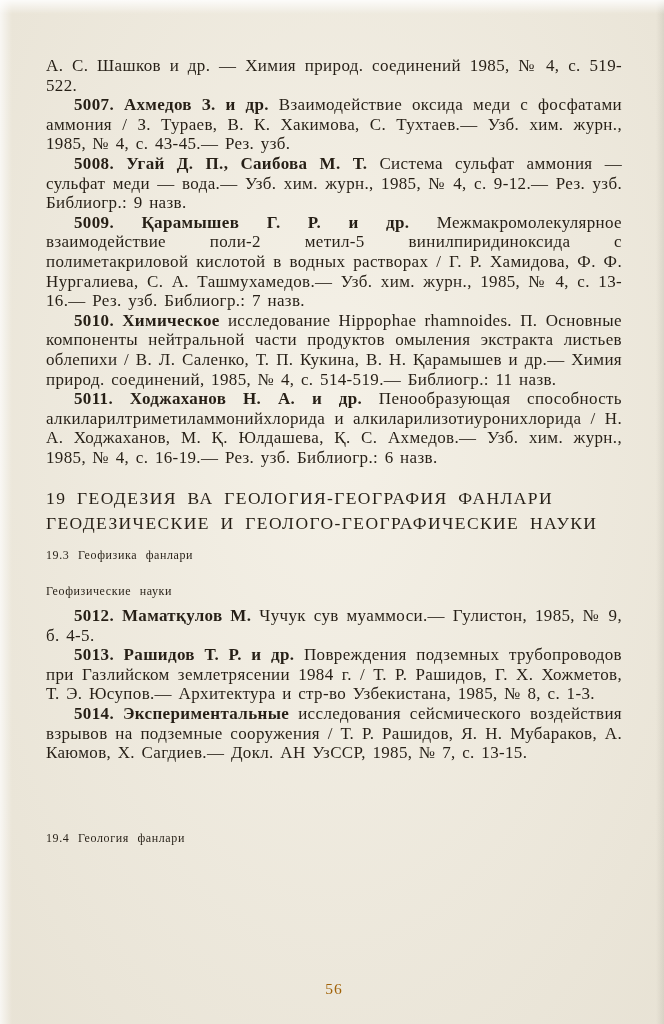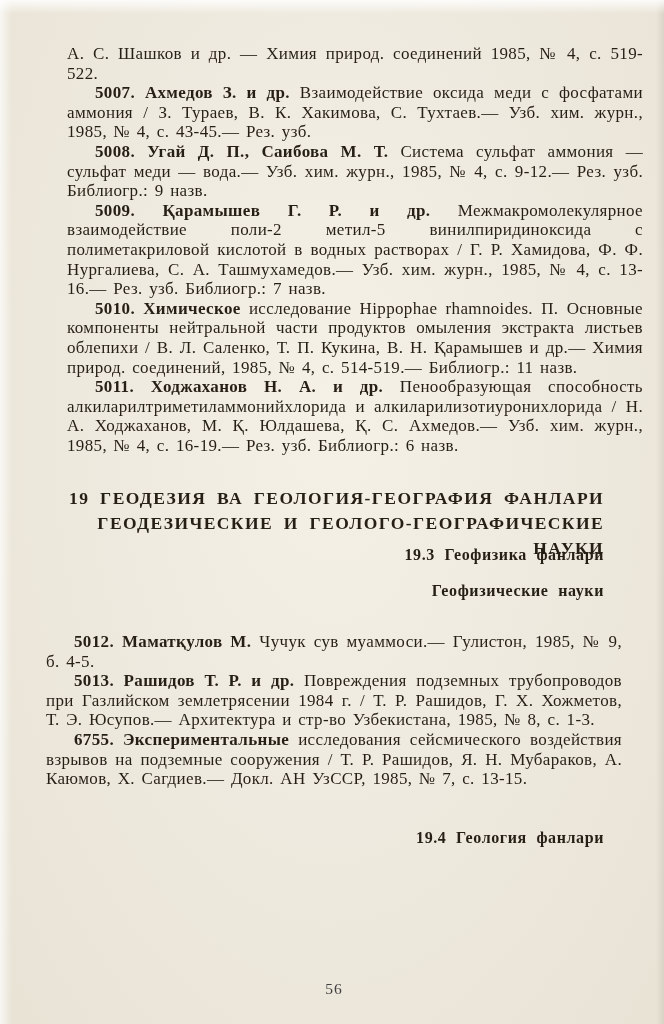--- a/index.html
+++ b/index.html
@@ -24,43 +24,43 @@
   .flow{
     position:absolute;left:46px;width:576px;
     font-size:17px;line-height:19.6px;
     letter-spacing:.35px;word-spacing:2px;
     text-align:justify;
   }
   .flow p{margin:0;text-indent:28px;}
   .flow p.cont{text-indent:0;}
   .b{font-weight:700;}
   .center{
-    position:absolute;left:28px;width:576px;text-align:right;
-    font-weight:700;
+    position:absolute;left:46px;width:576px;text-align:left;
+    font-weight:400;
   }
   .h-main{
     font-size:17.5px;line-height:25px;
     letter-spacing:1.4px;word-spacing:5px;
   }
   .h-sub{
-    font-size:16px;line-height:20px;
+    font-size:12px;line-height:20px;
     letter-spacing:.6px;word-spacing:5px;
   }
   .pageno{
     position:absolute;left:46px;width:576px;top:980px;
     text-align:center;font-size:15.5px;letter-spacing:1px;
-    color:#404040;
+    color:#a16207;
   }
 </style>
 </head>
 <body>
 
 <div class="page">
 
-  <div class="flow" style="top:44px;margin-left:21px;">
+  <div class="flow" style="top:56px;">
     <p class="cont"><span>А. С. Шашков и др. — Химия природ. соединений  1985, № 4, с. 519-522.</span></p>
 
     <p><span class="b">5007.</span> <span class="b">Ахмедов З. и др.</span> <span>Взаимодействие оксида меди с фосфатами аммония / З. Тураев, В. К. Хакимова, С. Тухтаев.— Узб. хим. журн., 1985, № 4, с. 43-45.— Рез. узб.</span></p>
 
     <p><span class="b">5008.</span> <span class="b">Угай Д. П., Саибова М. Т.</span> <span>Система сульфат аммония — сульфат меди — вода.— Узб. хим. журн., 1985, № 4, с. 9-12.— Рез. узб. Библиогр.: 9 назв.</span></p>
 
     <p><span class="b">5009.</span> <span class="b">Қарамышев Г. Р. и др.</span> <span>Межмакромолекулярное взаимодействие поли-2 метил-5 винилпиридиноксида с полиметакриловой кислотой в водных растворах / Г. Р. Хамидова, Ф. Ф. Нургалиева, С. А. Ташмухамедов.— Узб. хим. журн., 1985, № 4, с. 13-16.— Рез. узб. Библиогр.: 7 назв.</span></p>
 
     <p><span class="b">5010.</span> <span class="b">Химическое</span> <span>исследование Hippophae rhamnoides. П. Основные компоненты нейтральной части продуктов омыления экстракта листьев облепихи / В. Л. Саленко, Т. П. Кукина, В. Н. Қарамышев и др.— Химия природ. соединений, 1985, № 4, с. 514-519.— Библиогр.: 11 назв.</span></p>
 
@@ -68,26 +68,26 @@
   </div>
 
   <div class="center h-main" style="top:486px;">
     <div>19 ГЕОДЕЗИЯ ВА ГЕОЛОГИЯ-ГЕОГРАФИЯ ФАНЛАРИ</div>
     <div>ГЕОДЕЗИЧЕСКИЕ И ГЕОЛОГО-ГЕОГРАФИЧЕСКИЕ НАУКИ</div>
   </div>
 
   <div class="center h-sub" style="top:545px;">19.3 Геофизика фанлари</div>
   <div class="center h-sub" style="top:573px;margin-top:8px;">Геофизические науки</div>
 
-  <div class="flow" style="top:632px;">
+  <div class="flow" style="top:606px;">
     <p><span class="b">5012.</span> <span class="b">Маматқулов М.</span> <span>Чучук сув муаммоси.— Гулистон, 1985, № 9, б. 4-5.</span></p>
 
     <p><span class="b">5013.</span> <span class="b">Рашидов Т. Р. и др.</span> <span>Повреждения подземных трубопроводов при Газлийском землетрясении 1984 г. / Т. Р. Рашидов, Г. Х. Хожметов, Т. Э. Юсупов.— Архитектура и стр-во Узбекистана, 1985, № 8, с. 1-3.</span></p>
 
-    <p><span class="b">6755.</span> <span class="b">Экспериментальные</span> <span>исследования сейсмического воздействия взрывов на подземные сооружения / Т. Р. Рашидов, Я. Н. Мубараков, А. Каюмов, Х. Сагдиев.— Докл. АН УзССР, 1985, № 7, с. 13-15.</span></p>
+    <p><span class="b">5014.</span> <span class="b">Экспериментальные</span> <span>исследования сейсмического воздействия взрывов на подземные сооружения / Т. Р. Рашидов, Я. Н. Мубараков, А. Каюмов, Х. Сагдиев.— Докл. АН УзССР, 1985, № 7, с. 13-15.</span></p>
   </div>
 
   <div class="center h-sub" style="top:828px;">19.4 Геология фанлари</div>
 
 
   <div class="pageno">56</div>
 
 </div>
 
 </body></html>

